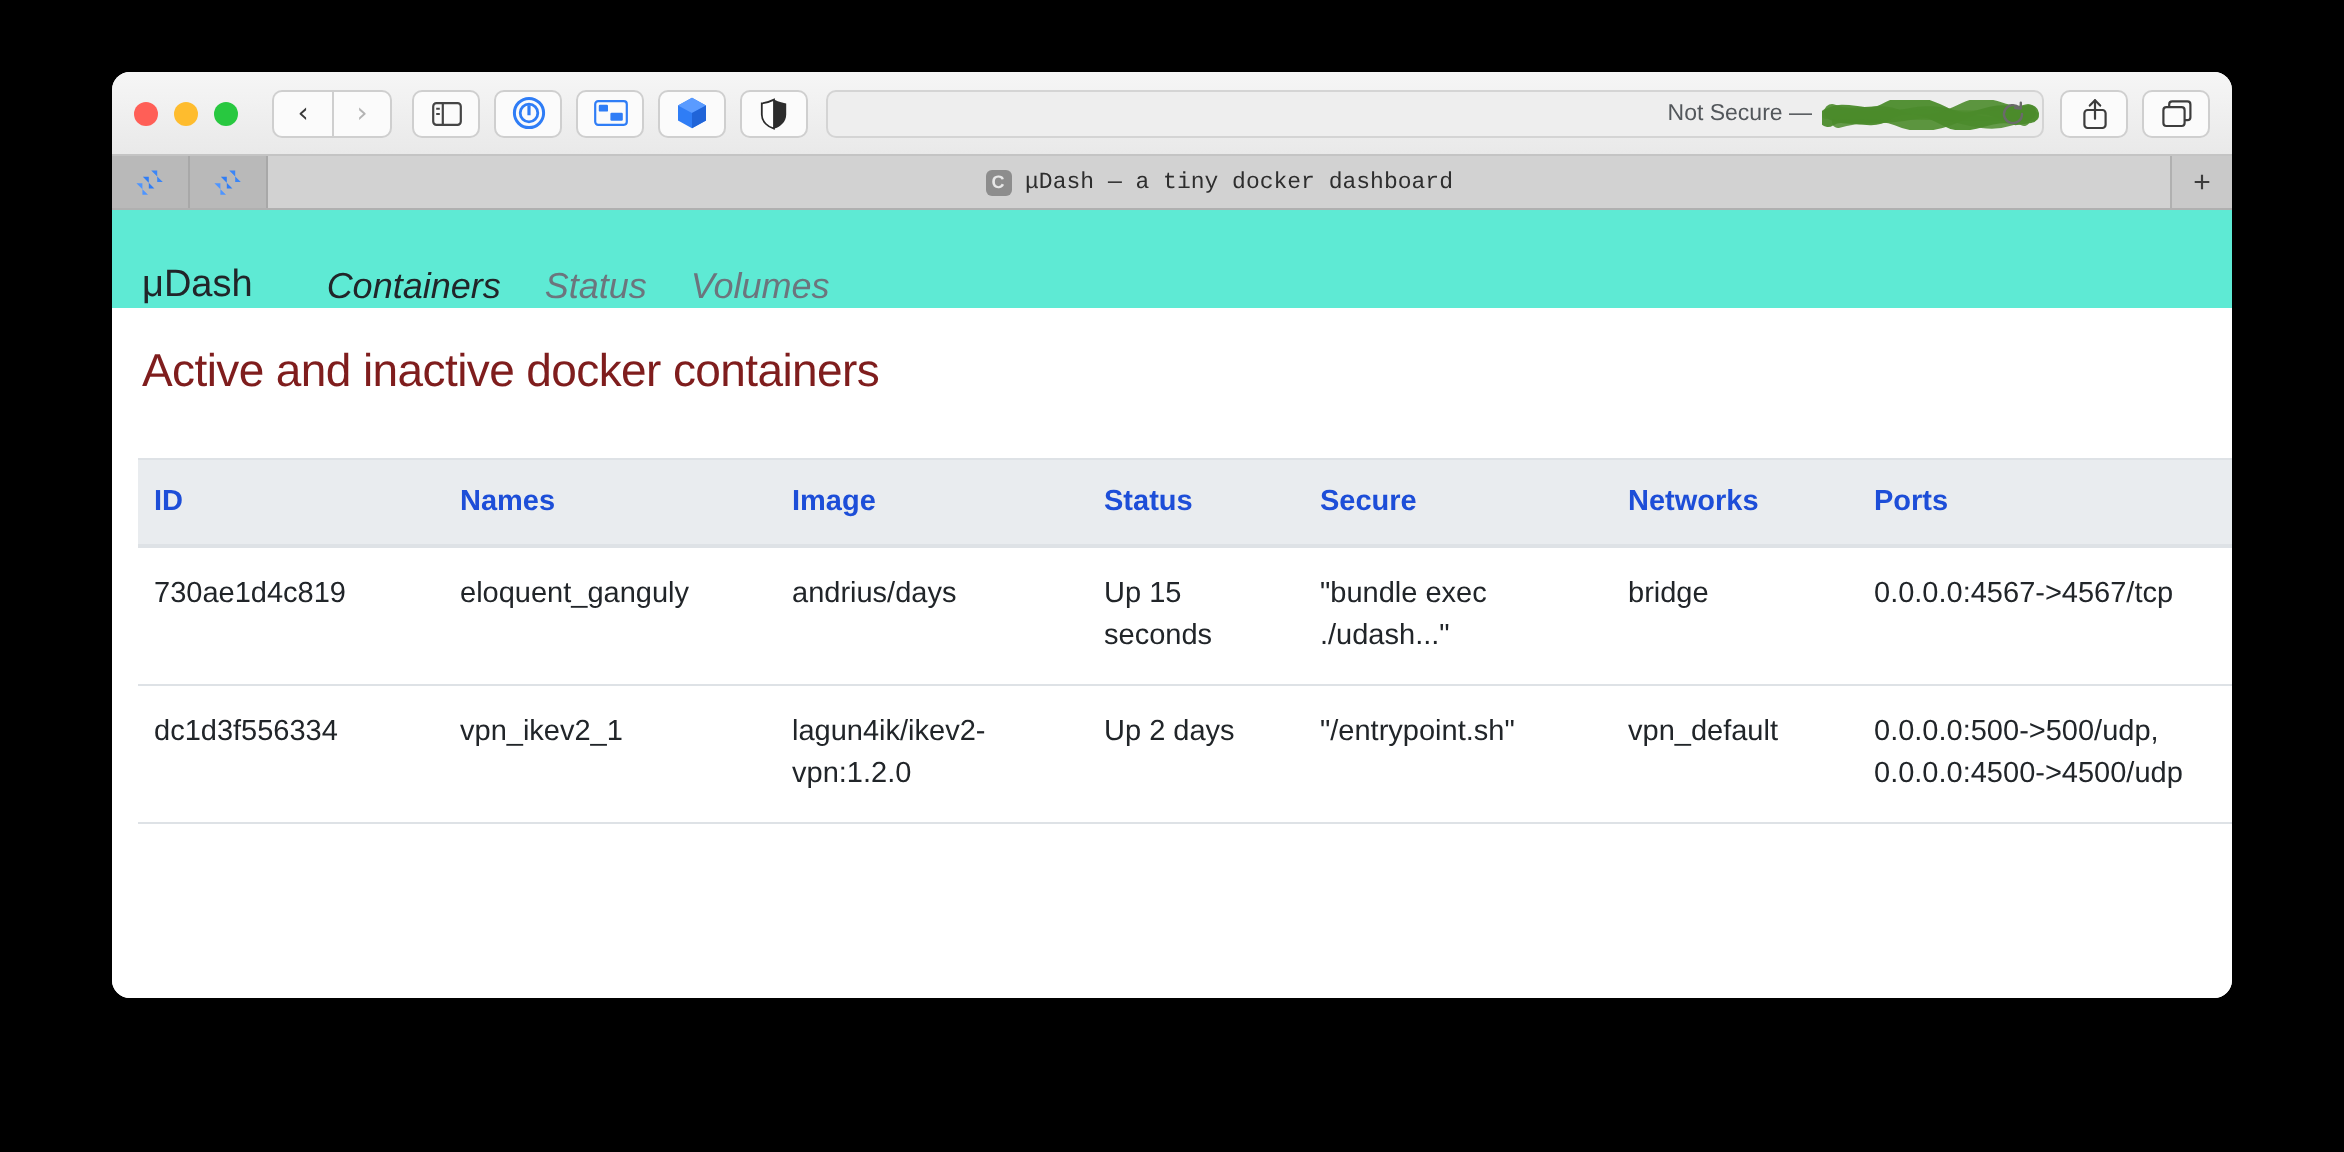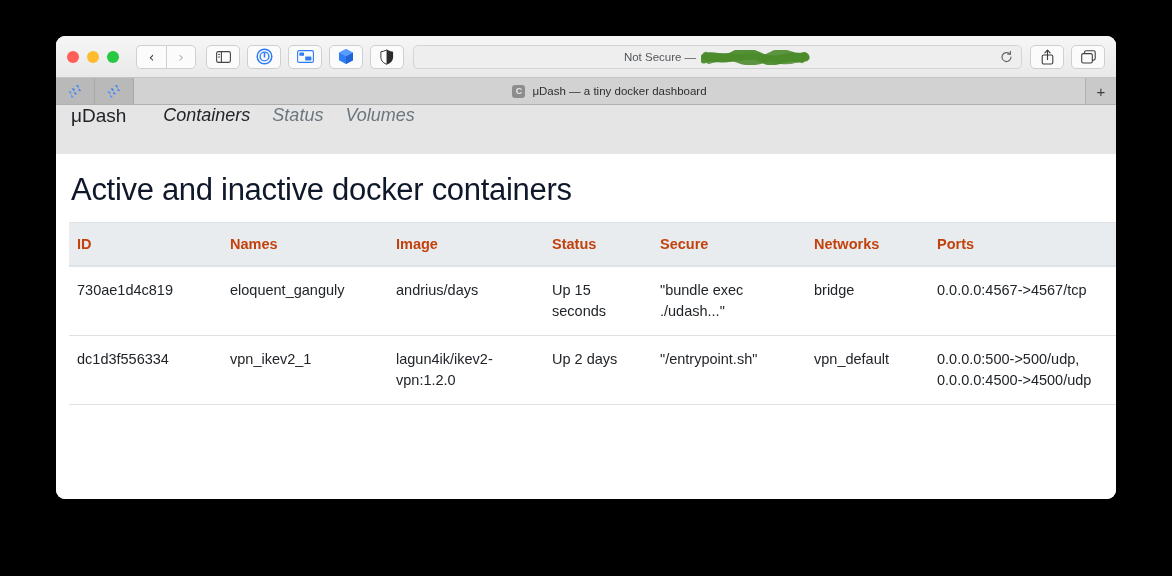--- a/index.html
+++ b/index.html
@@ -85,21 +85,21 @@
 
   
   .addressbar {
     flex: 1;
     height: 24px;
     background: #eeeeee;
     border: 1px solid #d4d4d4;
     border-radius: 5px;
     display: flex;
     align-items: center;
-    justify-content: center;
+    justify-content: flex-end;
     position: relative;
     box-sizing: border-box;
     margin: 0 8px 0 2px;
   }
   .addr-inner {
     display: flex;
     align-items: center;
     gap: 5px;
     font-size: 11.5px;
     color: #53575b;
@@ -160,66 +160,67 @@
     color: #e8e8e8;
     font-size: 9px;
     line-height: 13px;
     text-align: center;
     font-weight: bold;
     font-family: "Liberation Sans", sans-serif;
   }
   .tab-title {
     font-size: 11.5px;
     color: #2e2e2e;
+    font-family: Liberation Mono, monospace;
   }
   .newtab {
     width: 30px;
     display: flex;
     align-items: center;
     justify-content: center;
     color: #3c3c3c;
     font-size: 15px;
     background: #c9c9c9;
   }
 
   
   .page {
     background: #ffffff;
     height: 395px;
     overflow: hidden;
   }
 
   .navbar {
-    background: #e5e5e5;
+    background: #5eead4;
     height: 49px;
     display: flex;
-    align-items: flex-start;
+    align-items: flex-end;
     padding-left: 15px;
     box-sizing: border-box;
     gap: 0;
   }
   .brand {
     font-size: 19px;
     color: #212529;
     margin-right: 37px;
     font-family: "Liberation Sans", sans-serif;
   }
   .nav-link {
     font-size: 18px;
     color: #6c757d;
     margin-right: 22px;
     font-style: italic;
   }
   .nav-link.active { color: #212529; }
 
   .page-title {
-    font-size: 31px;
-    color: #0f172a;
+    font-size: 23px;
+    color: #7f1d1d;
     padding: 18px 0 14px 0;
-    margin: 0 0 0 0;
+    margin: 0 0 16px 0;
     padding-left: 2px;
     font-weight: normal;
     letter-spacing: -0.3px;
     font-family: "Liberation Sans", sans-serif;
   }
 
   .content-pad {
     padding: 0 13px;
   }
 
@@ -230,21 +231,21 @@
     color: #212529;
     table-layout: fixed;
   }
   table.containers thead th {
     background: #e9ecef;
     text-align: left;
     font-weight: bold;
     padding: 13px 8px;
     border-bottom: 2px solid #dee2e6;
     border-top: 1px solid #dee2e6;
-    color: #c2410c;
+    color: #1d4ed8;
     font-size: 14.5px;
     vertical-align: middle;
   }
   table.containers tbody td {
     padding: 13px 8px;
     border-bottom: 1px solid #dee2e6;
     vertical-align: top;
     line-height: 1.45;
     word-break: break-word;
   }

